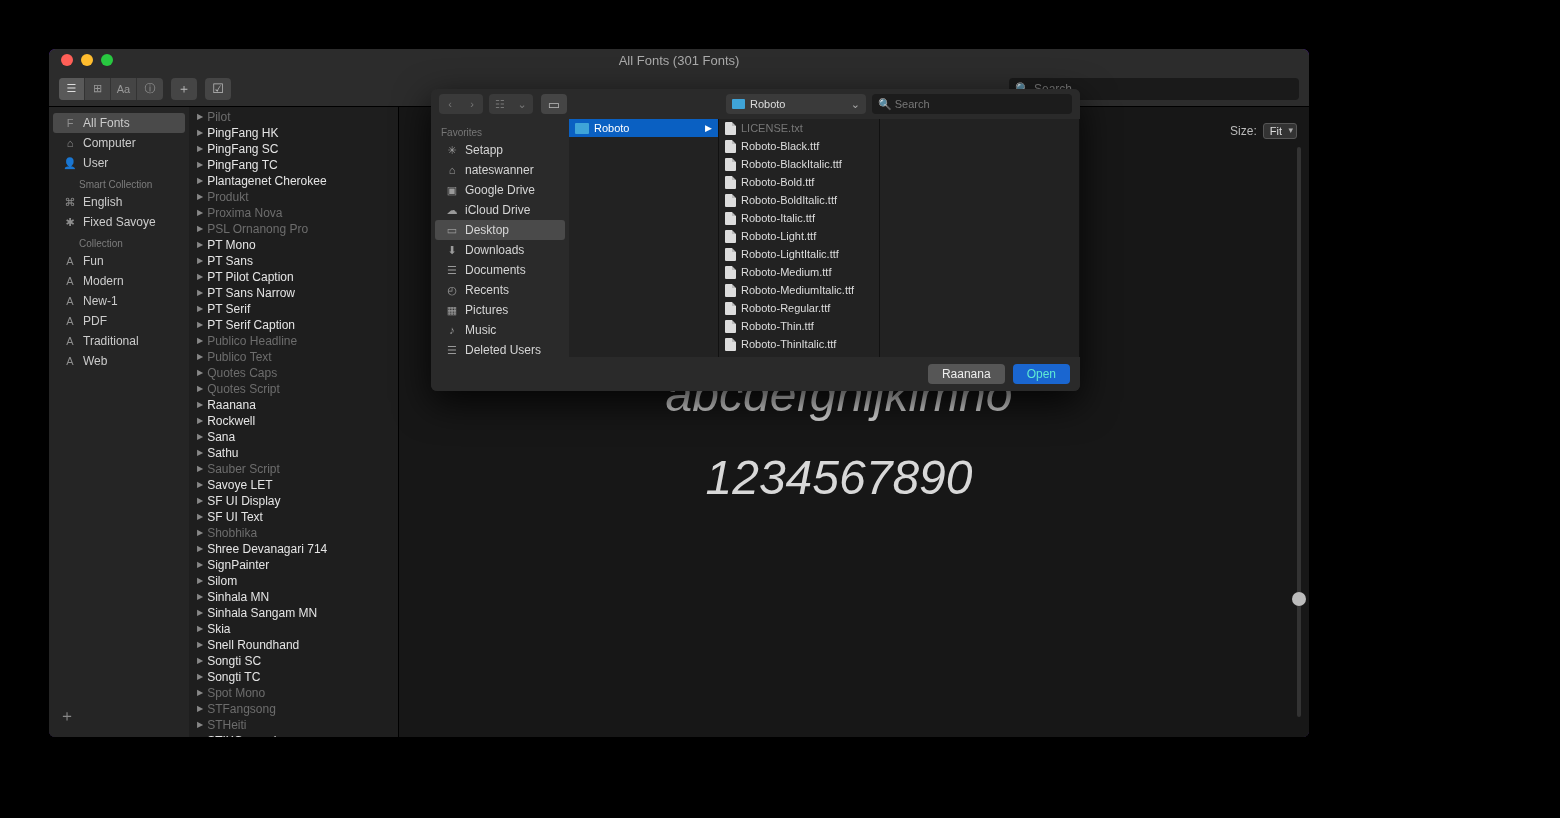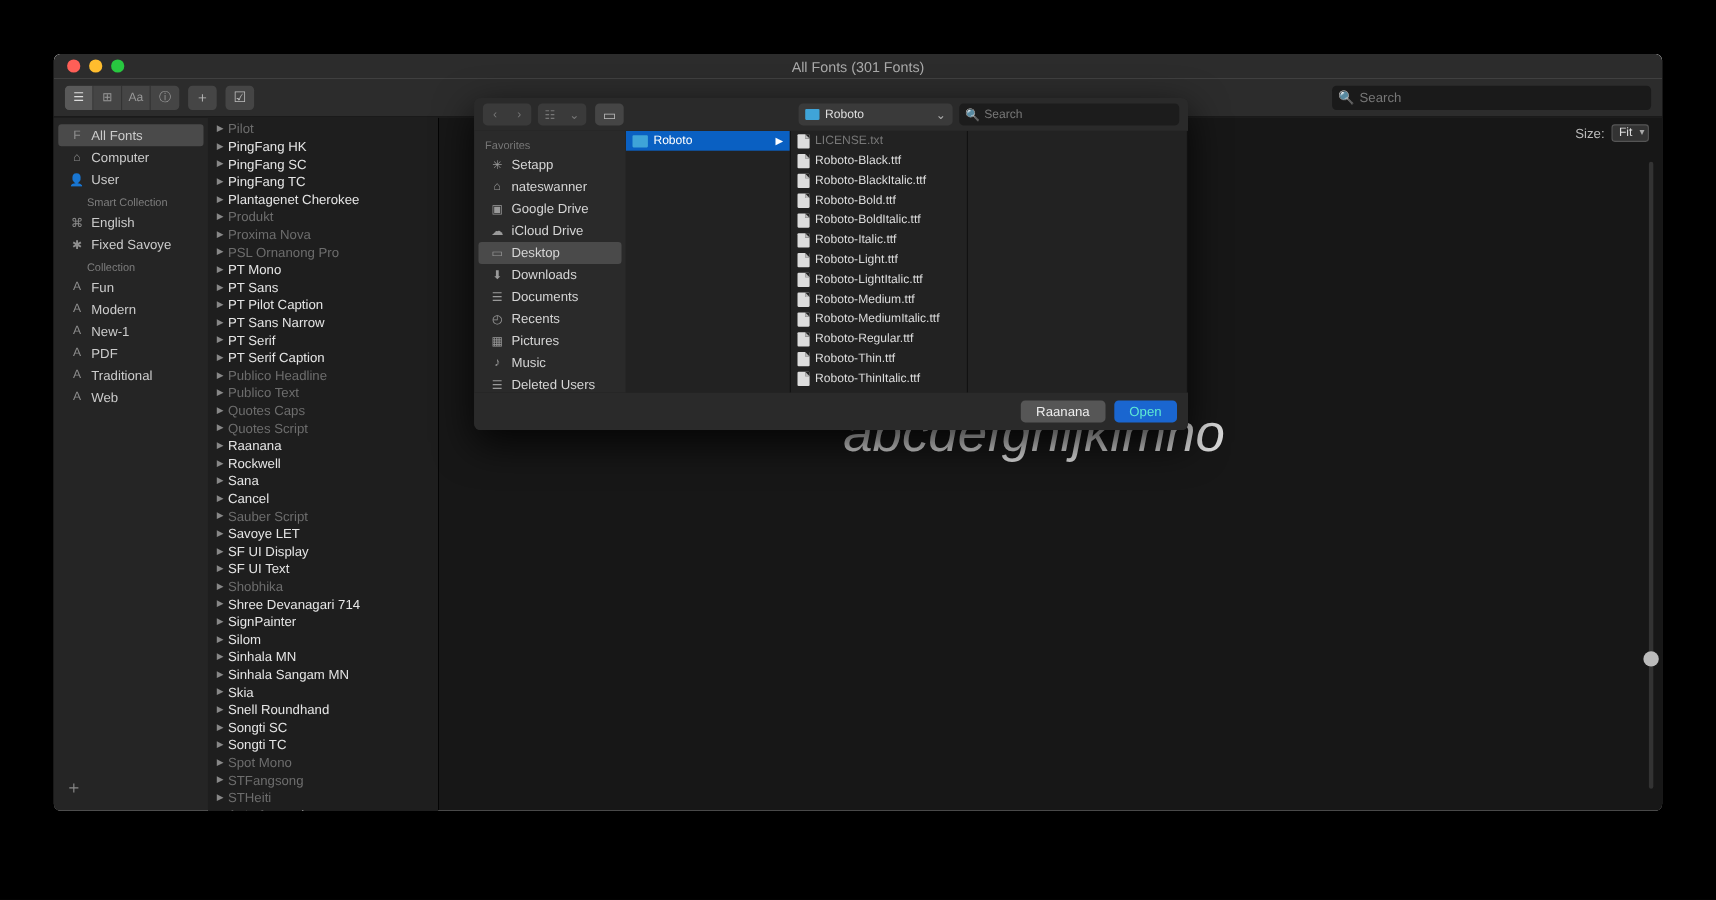--- a/index.html
+++ b/index.html
@@ -1,18 +1,18 @@
 <!DOCTYPE html>
 <html><head>
 <meta charset="utf-8">
 <style>
 * { margin:0; padding:0; box-sizing:border-box; font-family:-apple-system,"Helvetica Neue",Arial,sans-serif; }
 body { background:#000; width:1560px; height:818px; overflow:hidden; color:#ccc; font-size:12px; }
 
-.win { position:absolute; left:49px; top:49px; width:1462px; height:688px; background:#ffffff; border-radius:6px; box-shadow:0 20px 60px rgba(0,0,0,.7); overflow:hidden; display:flex; flex-direction:column; }
+.win { position:absolute; left:49px; top:49px; width:1260px; height:688px; background:#4c1d95; border-radius:6px; box-shadow:0 20px 60px rgba(0,0,0,.7); overflow:hidden; display:flex; flex-direction:column; }
 .titlebar { height:22px; background:#2c2c2c; display:flex; align-items:center; position:relative; border-top-left-radius:6px; border-top-right-radius:6px; }
 .traffic { display:flex; gap:8px; padding-left:12px; }
 .dot { width:12px; height:12px; border-radius:50%; }
 .dot.r{background:#ff5f57}.dot.y{background:#ffbd2e}.dot.g{background:#28c840}
 .title { position:absolute; left:0; right:0; text-align:center; font-size:13px; color:#aaa; }
 
 .toolbar { height:36px; background:#2c2c2c; display:flex; align-items:center; padding:0 10px; border-bottom:1px solid #000; }
 .seg { display:flex; background:#454545; border-radius:4px; height:22px; overflow:hidden; }
 .seg .b { width:26px; display:flex; align-items:center; justify-content:center; color:#999; border-right:1px solid #333; font-size:11px; }
 .seg .b:last-child{border:none}
@@ -29,21 +29,21 @@
 .sb-item.sel { background:#4a4a4a; }
 .sb-item .ic { width:14px; margin-right:6px; color:#8e8e8e; display:inline-flex; justify-content:center; font-size:11px; }
 .sb-add { position:absolute; left:10px; bottom:10px; color:#888; font-size:16px; }
 
 .fontcol { width:210px; background:#1e1e1e; overflow-y:auto; border-right:1px solid #000; padding:2px 0; }
 .fi { display:flex; align-items:center; padding:1px 8px; font-size:12px; line-height:14px; color:#e5e5e5; white-space:nowrap; }
 .fi .tri{color:#888;margin-right:4px;font-size:8px}
 .fi.dim{color:#6d6d6d}
 
 .preview { flex:1; background:#171717; position:relative; overflow:hidden; }
-.size-ctrl { position:absolute; top:6px; right:12px; display:flex; align-items:center; gap:6px; color:#bbb; font-size:12px; }
+.size-ctrl { position:absolute; top:16px; right:12px; display:flex; align-items:center; gap:6px; color:#bbb; font-size:12px; }
 .size-sel { background:#333; border:1px solid #555; border-radius:3px; padding:1px 14px 1px 6px; color:#ddd; position:relative; font-size:11px; }
 .size-sel:after{content:"▾";position:absolute;right:3px;color:#aaa;font-size:9px}
 .vslider { position:absolute; right:8px; top:40px; bottom:20px; width:4px; background:#333; border-radius:2px; }
 .vslider .knob { position:absolute; width:14px; height:14px; background:#bbb; border-radius:50%; left:-5px; top:78%; }
 .sample { position:absolute; left:0; right:30px; top:0; bottom:0; display:flex; flex-direction:column; align-items:center; justify-content:flex-start; padding-top:70px; color:#d8d8d8; font-style:italic; font-family:"Snell Roundhand","Apple Chancery","Brush Script MT",cursive; }
 .sample div { margin:14px 0; }
 .l1{font-size:52px;letter-spacing:2px}
 .l2{font-size:52px;letter-spacing:2px}
 .l3{font-size:48px}
 .l4{font-size:48px}
@@ -239,21 +239,21 @@
         <div class="fi">
           <span class="tri">▶</span>
           <span>Rockwell</span>
         </div>
         <div class="fi">
           <span class="tri">▶</span>
           <span>Sana</span>
         </div>
         <div class="fi">
           <span class="tri">▶</span>
-          <span>Cancel</span>
+          <span>Sathu</span>
         </div>
         <div class="fi dim">
           <span class="tri">▶</span>
           <span>Sauber Script</span>
         </div>
         <div class="fi">
           <span class="tri">▶</span>
           <span>Savoye LET</span>
         </div>
         <div class="fi">
@@ -326,20 +326,21 @@
         <span>Size:</span>
         <span class="size-sel">Fit</span>
       </div>
       <div class="vslider">
           <div class="knob"></div>
         </div>
       <div class="sample">
         <div class="l1">KLMNO</div>
         <div class="l2">YZÆØÅ</div>
         <div class="l3">abcdefghijklmno</div>
+        <div class="l5">1234567890</div>
       </div>
     </div>
   </div>
   <div class="sb-add">＋</div>
 </div>
 
 <div class="dlg">
   <div class="dlg-tb">
     <div class="nav">
       <div class="n">‹</div>

